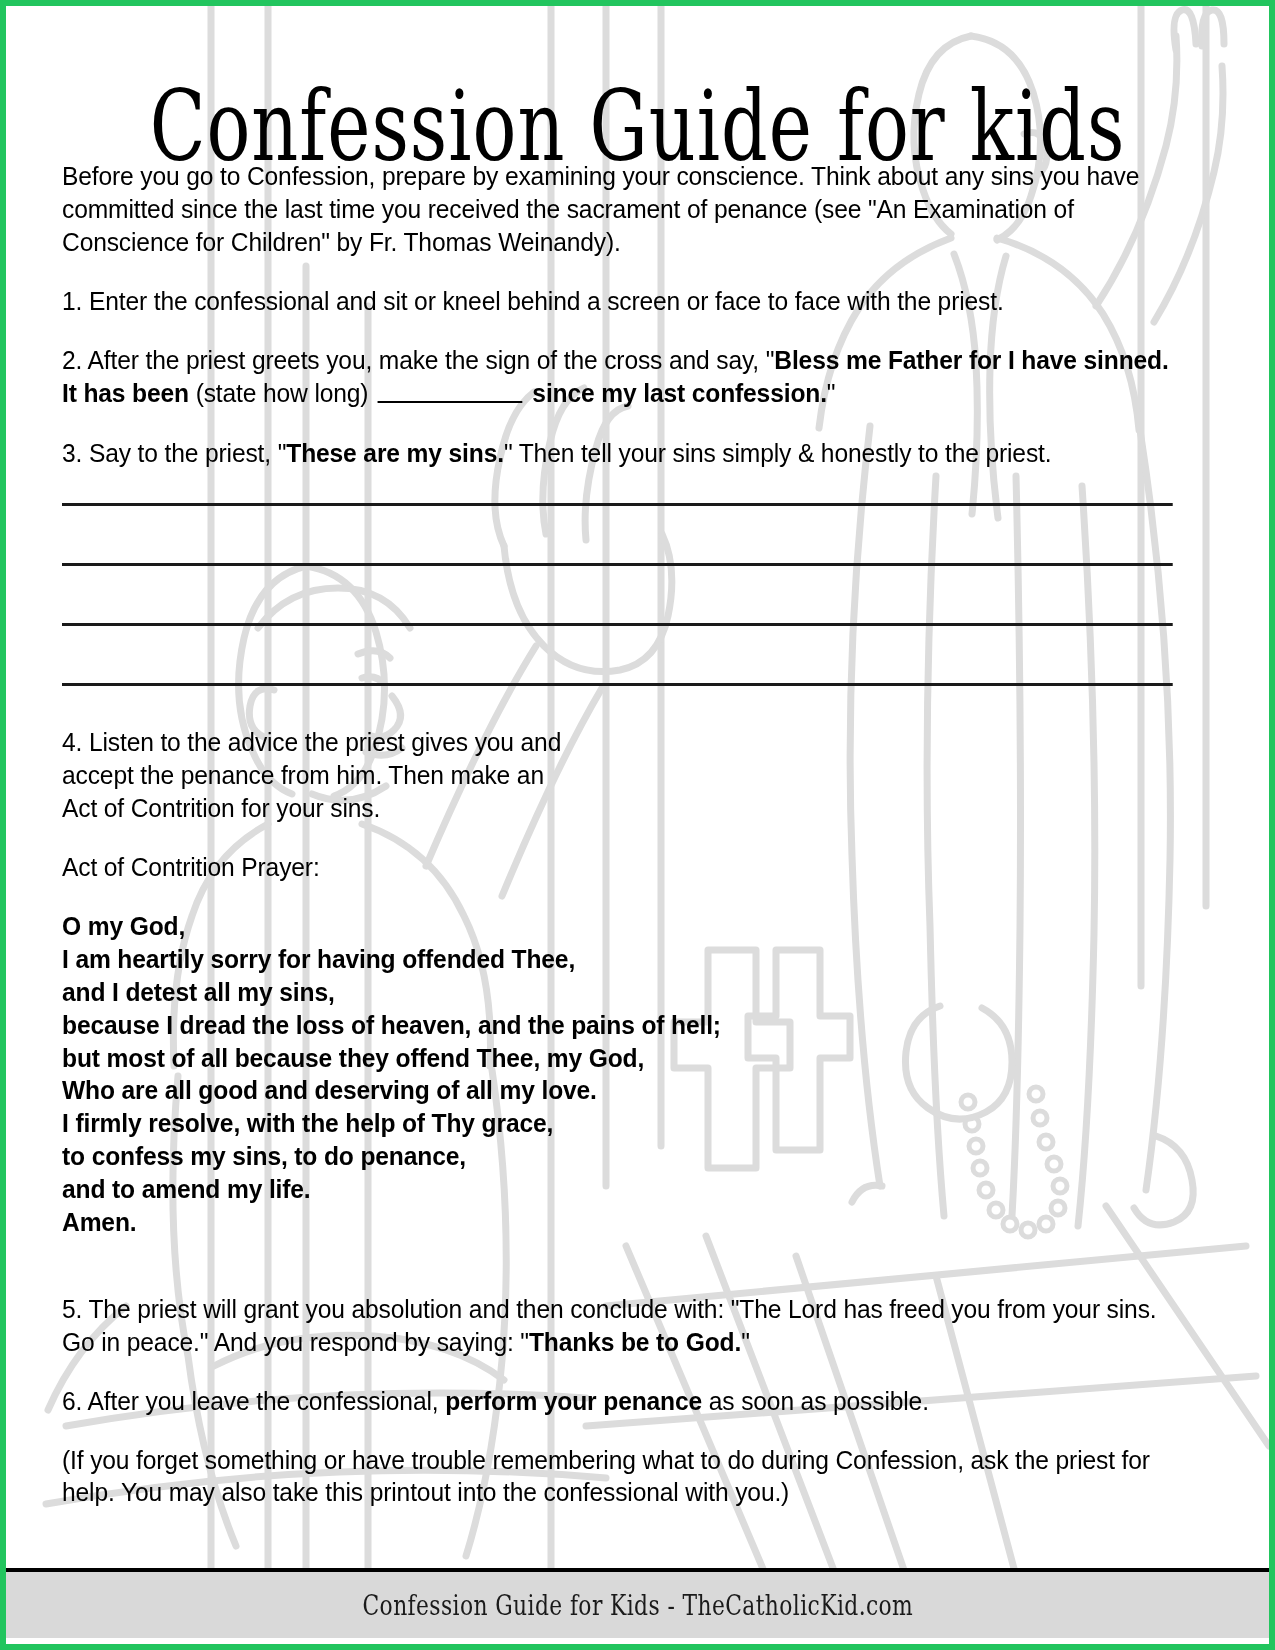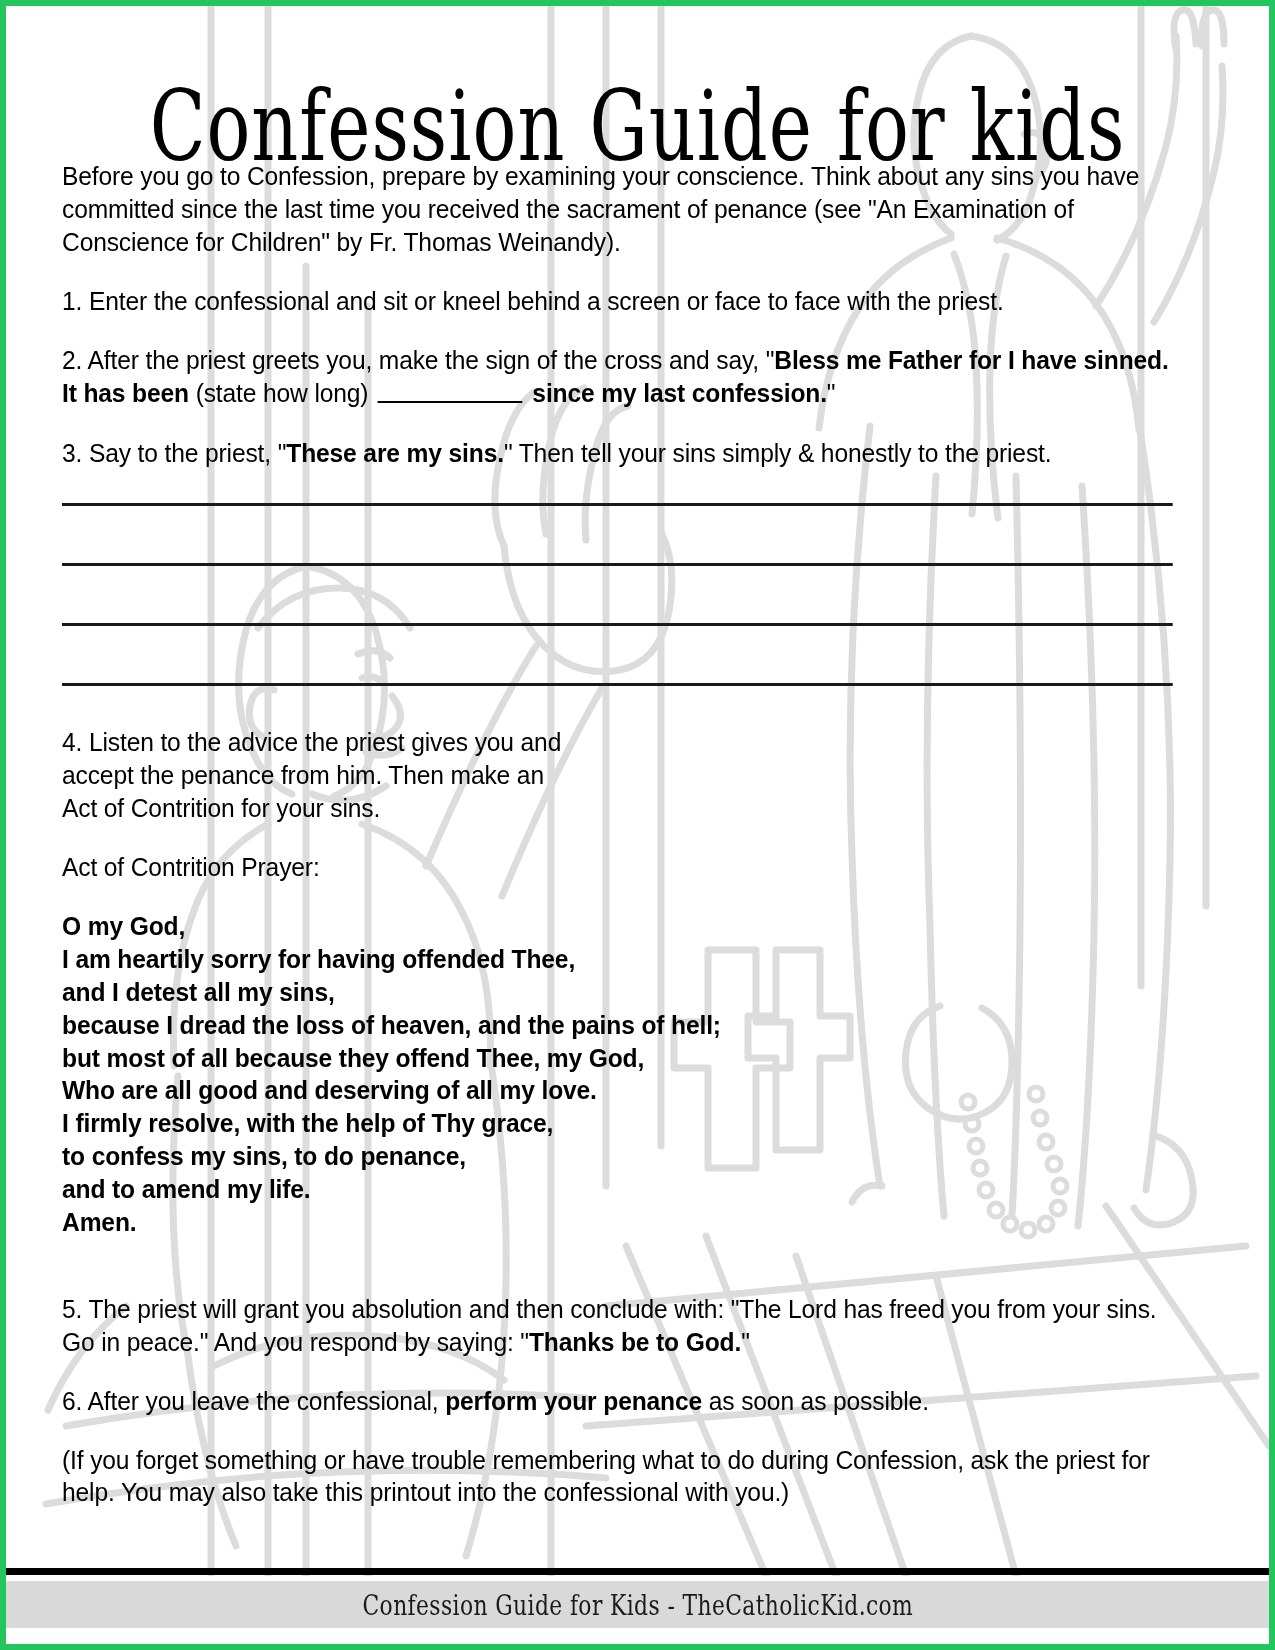--- a/index.html
+++ b/index.html
@@ -132,22 +132,22 @@
     right: 0;
     bottom: 69px;
     height: 7px;
     background: #000000;
     z-index: 3;
   }
   .footer-bar {
     position: absolute;
     left: 0;
     right: 0;
-    bottom: 16px;
-    height: 47px;
+    bottom: 6px;
+    height: 66px;
     background: #d9d9d9;
     z-index: 3;
     display: flex;
     align-items: center;
     justify-content: center;
   }
   .footer-text {
     font-family: "DejaVu Serif", serif;
     font-size: 23px;
     color: #1a1a1a;

